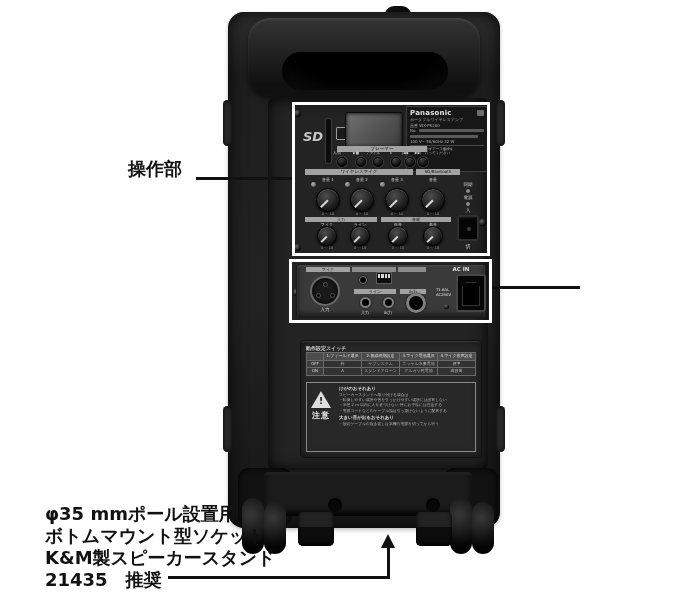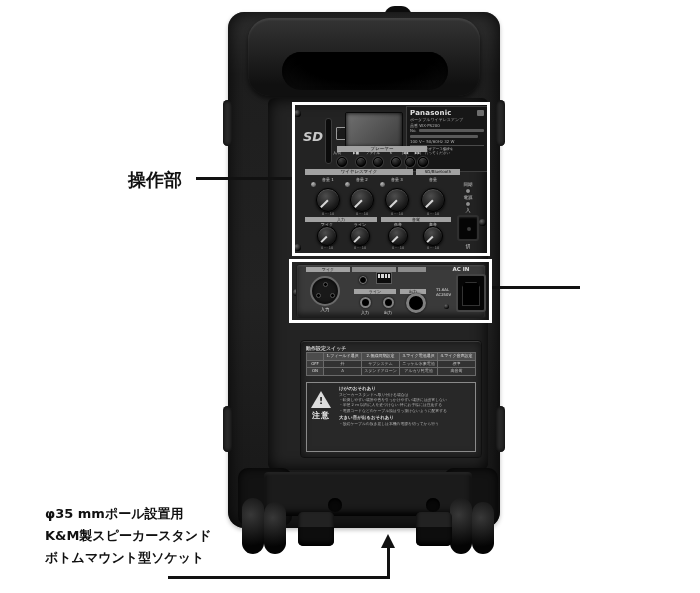--- a/index.html
+++ b/index.html
@@ -104,21 +104,21 @@
   .bottomplate { left:264px; top:472px; width:208px; height:44px; background:#1b1b1b;
     border-radius:4px; box-shadow: inset 0 2px 3px rgba(255,255,255,.06), inset 0 -4px 6px #000; }
   .bhole { width:14px; height:14px; border-radius:50%; background:#070707; box-shadow: inset 0 2px 3px #000; }
   .casterhouse { width:54px; height:58px; background:#121212; border-radius:10px; box-shadow: inset 0 0 8px #000; }
   .roller { border-radius:12px; background: radial-gradient(circle at 40% 30%, #383838, #040404 75%); }
   .foot { width:36px; height:34px; background: linear-gradient(180deg,#222 0 45%, #0d0d0d 45%);
     border-radius:5px; box-shadow: inset 0 -3px 4px #000; }
 
   
   .anno { color:#111; font-weight:700; font-size:18px; white-space:nowrap; }
-  .note { color:#111; font-weight:700; font-size:13px; line-height:22px; white-space:nowrap; }
+  .note { color:#111; font-weight:700; font-size:18px; line-height:22px; white-space:nowrap; }
   .arrowhead { width:0; height:0; border-left:7px solid transparent; border-right:7px solid transparent; border-bottom:14px solid #111; }
 </style>
 </head>
 <body>
 
 <div id="fig">
 
   <div class="abs antenna"></div>
   <div class="abs cabinet"></div>
   <div class="abs handle"></div>
@@ -314,26 +314,27 @@
   <div class="abs roller" style="left:242px; top:498px; width:22px; height:56px;"></div>
   <div class="abs roller" style="left:264px; top:502px; width:22px; height:52px;"></div>
   <div class="abs roller" style="left:450px; top:498px; width:22px; height:56px;"></div>
   <div class="abs roller" style="left:472px; top:502px; width:22px; height:52px;"></div>
   <div class="abs foot" style="left:298px; top:512px;"></div>
   <div class="abs foot" style="left:416px; top:512px;"></div>
 
   <div class="abs callout-box" style="left:292px; top:102px; width:198px; height:154px;"></div>
   <div class="abs callout-box" style="left:289px; top:259px; width:203px; height:64px;"></div>
 
-  <div class="abs anno" style="left:128px; top:168px;">操作部</div>
+  <div class="abs anno" style="left:128px; top:157px;">操作部</div>
   <div class="abs callout-line" style="left:196px; top:177px; width:96px; height:3px;"></div>
   <div class="abs callout-line" style="left:492px; top:286px; width:88px; height:3px;"></div>
 
   <div class="abs note" style="left:45px; top:503px;">
     <div>φ35 mmポール設置用</div>
+    <div>ボトムマウント型ソケット</div>
     <div>K&amp;M製スピーカースタンド</div>
-    <div>ボトムマウント型ソケット</div>
+    <div>21435　推奨</div>
   </div>
   <div class="abs callout-line" style="left:168px; top:576px; width:222px; height:3px;"></div>
   <div class="abs callout-line" style="left:387px; top:547px; width:3px; height:32px;"></div>
   <div class="abs arrowhead" style="left:381px; top:534px;"></div>
 
 </div>
 
 </body></html>

